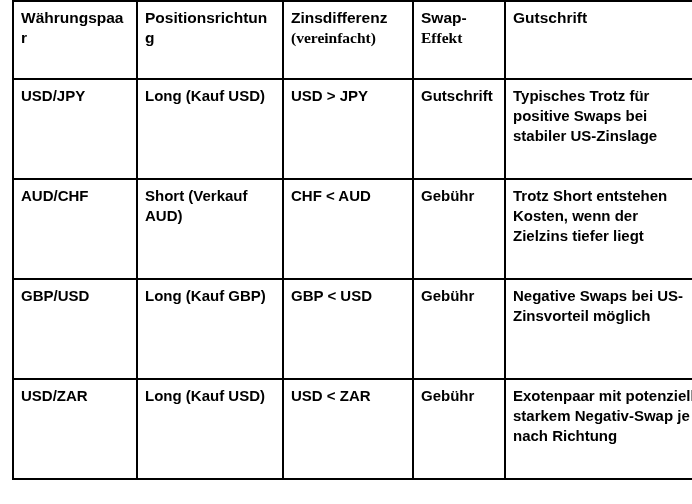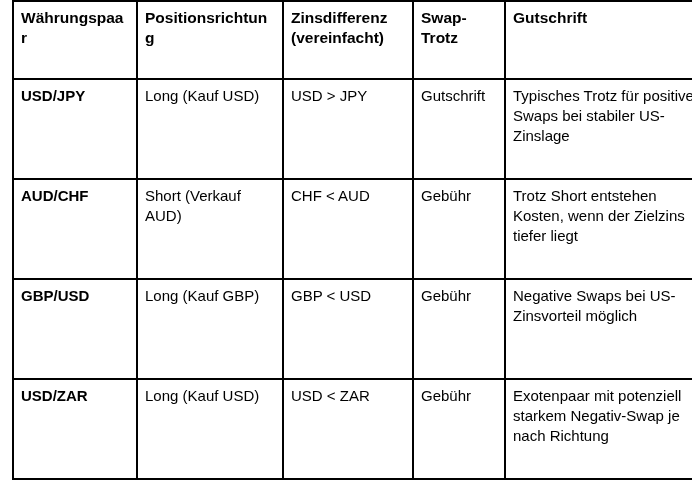--- a/index.html
+++ b/index.html
@@ -34,32 +34,32 @@
     line-height: 1.32;
     word-wrap: break-word;
   }
   table.fx-table thead th {
     font-weight: bold;
     font-size: 15.5px;
     height: 62px;
     text-align: left;
   }
   table.fx-table tbody td {
-    font-weight: normal;
+    font-weight: bold;
     height: 84px;
   }
   table.fx-table tbody td.pair-cell {
     font-weight: bold;
   }
   col.c0 { width: 124px; }
   col.c1 { width: 146px; }
   col.c2 { width: 130px; }
   col.c3 { width: 92px; }
   col.c4 { width: 200px; }
-  .hdr-line2 { display: block; }
+  .hdr-line2 { display: block; font-family: Liberation Serif, serif; }
 </style>
 </head>
 <body>
 
 <div id="table-wrapper">
   <table class="fx-table">
     <colgroup>
       <col class="c0">
         <col class="c1">
         <col class="c2">
@@ -75,21 +75,21 @@
         <th>
           <span>Positionsrichtung</span>
           <span class="hdr-line2"></span>
         </th>
         <th>
           <span>Zinsdifferenz</span>
           <span class="hdr-line2">(vereinfacht)</span>
         </th>
         <th>
           <span>Swap-</span>
-          <span class="hdr-line2">Trotz</span>
+          <span class="hdr-line2">Effekt</span>
         </th>
         <th>
           <span>Gutschrift</span>
           <span class="hdr-line2"></span>
         </th>
       </tr>
     </thead>
     <tbody>
       <tr>
         <td class="pair-cell">USD/JPY</td>

